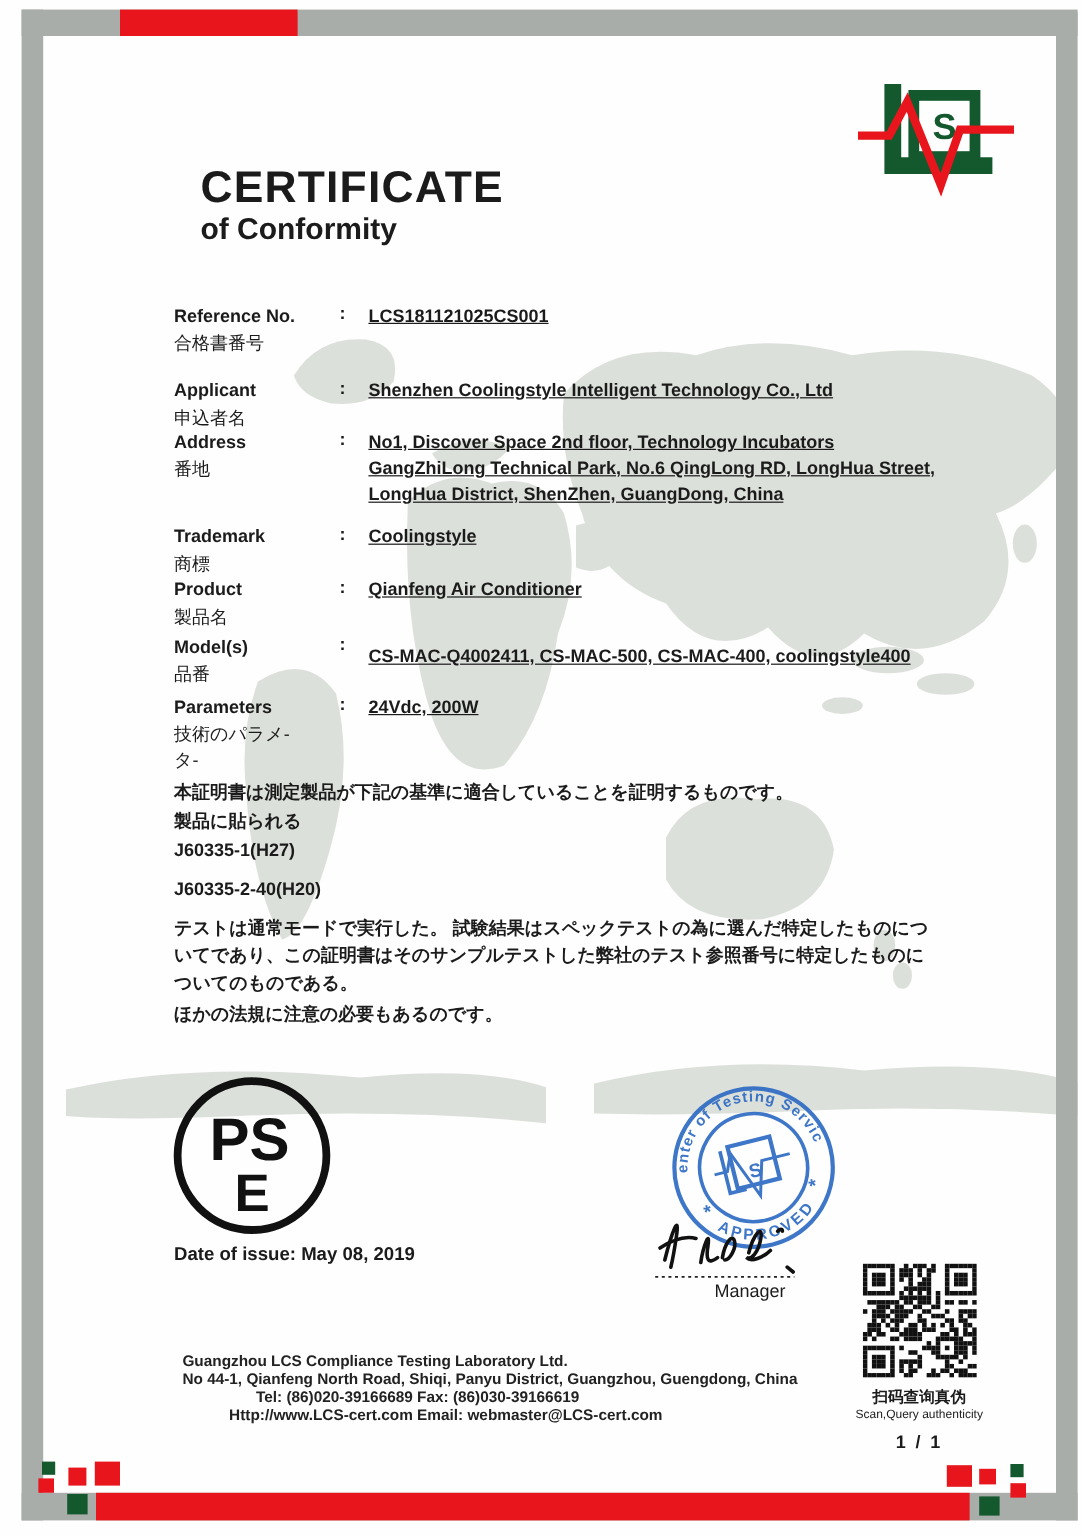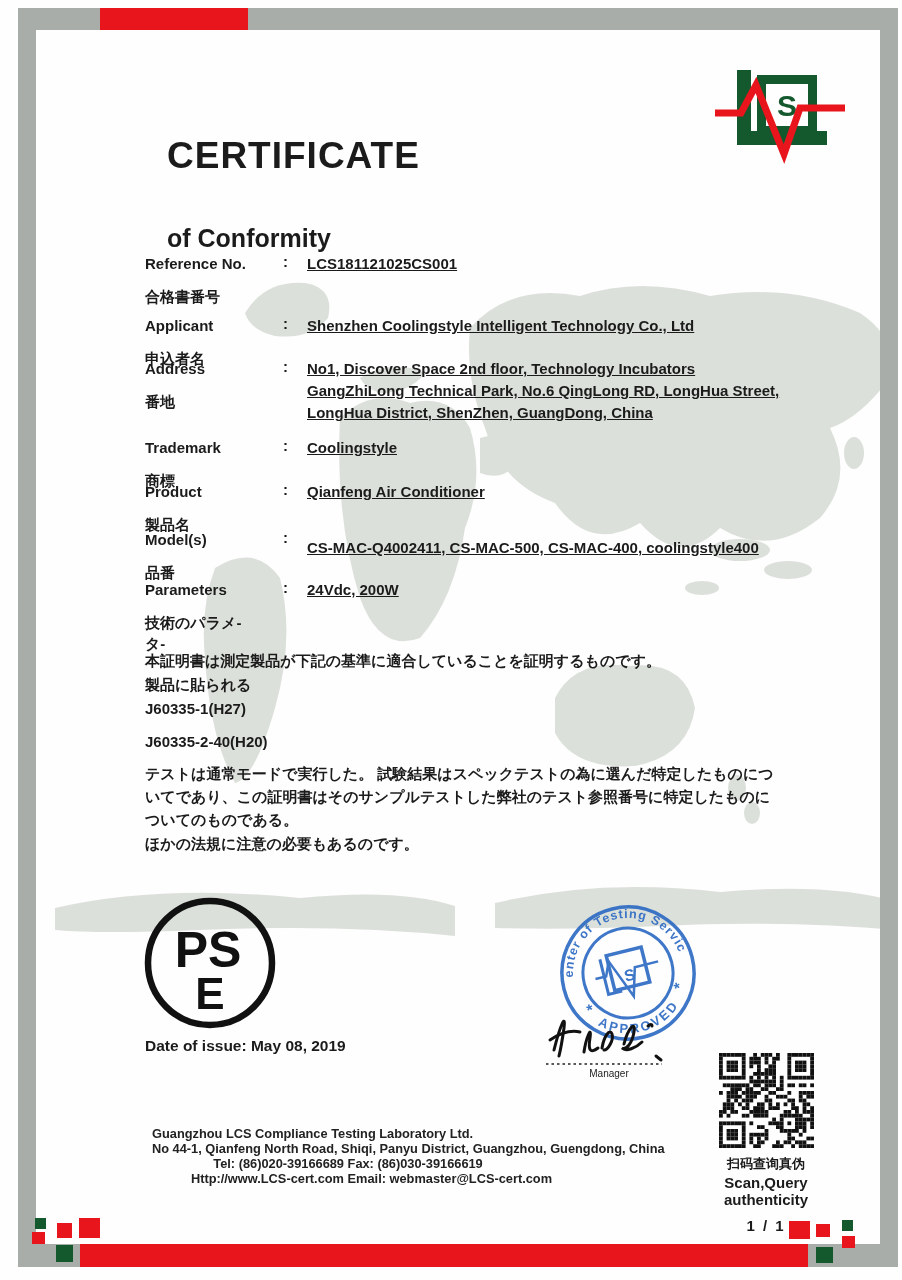--- a/index.html
+++ b/index.html
@@ -15,53 +15,53 @@
   .bar-bottom-red{position:absolute;left:80px;top:1244px;width:728px;height:23px;background:#e8151d;}
   .sq{position:absolute;}
   .sq-g{background:#14592e;}
   .sq-r{background:#e8151d;}
   
   .map{position:absolute;left:40px;top:268px;z-index:0;}
   
   .logo{position:absolute;left:705px;top:58px;z-index:1;}
   .titleblock{position:absolute;left:167px;top:124px;z-index:1;}
   .title{font-size:37px;font-weight:700;letter-spacing:1px;line-height:40px;margin-top:12px;}
-  .subtitle{font-size:25px;font-weight:700;line-height:30px;margin-top:47px;}
+  .subtitle{font-size:25px;font-weight:700;line-height:30px;}
   
   .frow{position:absolute;left:145px;width:650px;z-index:1;}
   .frow .lab{position:absolute;left:0;top:0;width:150px;}
   .lab-en{font-size:15px;font-weight:700;line-height:21px;}
-  .lab-jp{font-size:15px;font-weight:700;line-height:21px;margin-top:12px;width:112px;}
+  .lab-jp{font-size:15px;font-weight:400;line-height:21px;margin-top:2px;width:112px;}
   .frow .colon{position:absolute;left:138px;top:0;font-size:15px;font-weight:700;}
   .frow .val{position:absolute;left:162px;top:0;width:488px;font-size:15px;font-weight:700;
              line-height:22px;white-space:pre-line;text-decoration:underline;}
   .val-offset{padding-top:8px;}
   
   .statement{position:absolute;left:145px;top:650px;width:648px;z-index:1;
              font-size:15px;font-weight:600;line-height:21px;}
   .statement .sline{margin:0 0 3px 0;white-space:pre-line;}
   .std2{margin-top:12px !important;}
   .tnote{margin-top:10px !important;line-height:23px;}
   
   .pse{position:absolute;left:140px;top:893px;z-index:1;}
   .stamp{position:absolute;left:548px;top:893px;z-index:2;opacity:.92;}
   .sig{position:absolute;left:540px;top:998px;z-index:3;}
-  .manager{position:absolute;left:544px;top:1068px;width:130px;text-align:center;
-           font-size:10px;font-weight:500;z-index:3;}
+  .manager{position:absolute;left:560px;top:1068px;width:130px;text-align:center;
+           font-size:15px;font-weight:500;z-index:3;}
   .dateline{position:absolute;left:145px;top:1037px;font-size:15.5px;font-weight:700;z-index:1;}
   
   .footer{position:absolute;left:152px;top:1126px;width:560px;z-index:1;
           font-size:12.8px;font-weight:600;line-height:15px;color:#222;}
   .footer .cols span{display:inline-block;text-align:right;}
   .footer .c1{width:192px;}
   
   .qrblock{position:absolute;left:710px;top:1053px;width:112px;text-align:center;z-index:1;}
   .qrblock svg{display:block;margin:0 auto;}
   .qr-zh{font-size:13px;font-weight:700;margin-top:7px;}
-  .qr-en{font-size:15px;font-weight:700;margin-top:1px;}
+  .qr-en{font-size:10px;font-weight:400;margin-top:1px;}
   .qr-page{font-size:15px;font-weight:700;letter-spacing:2px;margin-top:9px;}
 </style>
 </head>
 <body>
 
 <div class="page">
 
   <svg class="map" width="862" height="700" viewBox="0 0 862 700">
     <g fill="#dce0da">
       <path d="M205,45 Q225,12 265,15 Q295,20 288,50 Q270,72 235,68 Q210,62 205,45 Z"></path>
@@ -174,21 +174,21 @@
   </div>
 
   <div class="statement">
     <p class="sline">本証明書は測定製品が下記の基準に適合していることを証明するものです。</p>
     <p class="sline">製品に貼られる</p>
     <p class="sline" style="font-weight:700;">J60335-1(H27)</p>
     <p class="sline std2" style="font-weight:700;">J60335-2-40(H20)</p>
     <p class="sline tnote">テストは通常モードで実行した。 試験結果はスペックテストの為に選んだ特定したものにつ
 いてであり、この証明書はそのサンプルテストした弊社のテスト参照番号に特定したものに
 ついてのものである。</p>
-    <p class="sline" style="line-height:23px;font-family:Liberation Mono, monospace;">ほかの法規に注意の必要もあるのです。</p>
+    <p class="sline" style="line-height:23px;">ほかの法規に注意の必要もあるのです。</p>
   </div>
 
   <svg class="pse" width="140" height="140" viewBox="0 0 140 140">
     <circle cx="70" cy="70" r="62" fill="none" stroke="#111" stroke-width="6.5"></circle>
     <text x="68" y="74" text-anchor="middle" font-size="50" font-weight="800" fill="#111">PS</text>
     <text x="70" y="116" text-anchor="middle" font-size="44" font-weight="800" fill="#111">E</text>
   </svg>
 
   <svg class="stamp" width="160" height="160" viewBox="0 0 160 160">
     <defs>

